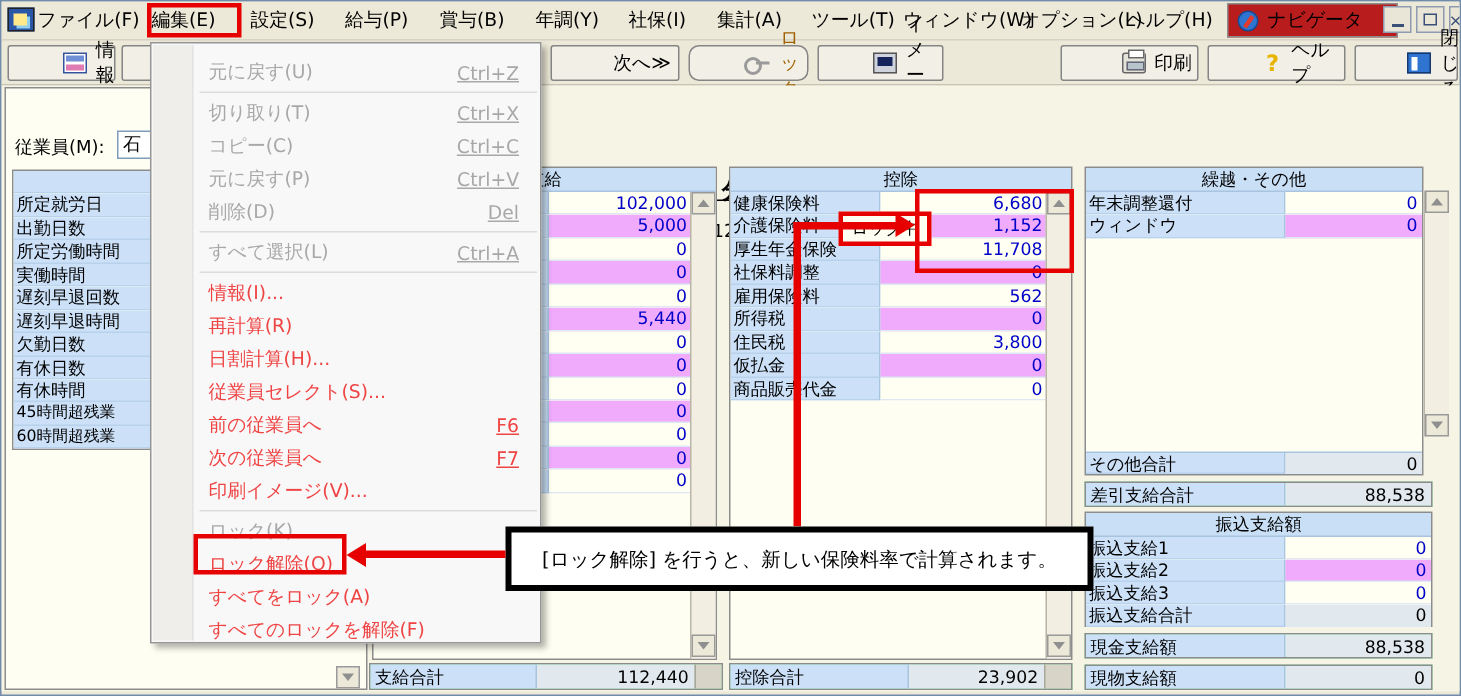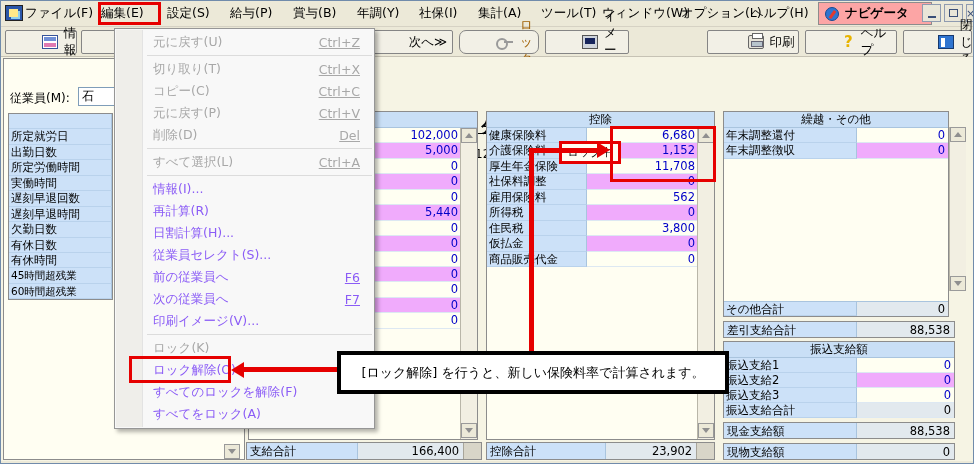--- a/index.html
+++ b/index.html
@@ -7,22 +7,22 @@
   .window{
     position:relative; width:974px; height:464px; overflow:hidden;
     background:#ece9d8; border:1px solid #708bab;
     font-family:"DejaVu Sans","Liberation Sans",sans-serif; color:#000;
   }
   
   .menubar{ position:absolute; left:0; top:0; width:100%; height:26px; background:#ece9d8; border-bottom:1px solid #d6d2c4;}
   .mi{ position:absolute; top:4px; font-size:12.5px; white-space:nowrap; cursor:default;}
   .appicon{ position:absolute; left:4px; top:4px; width:18px; height:16px; background:#2a56a8; border:1px solid #222;}
   .appicon::after{ content:""; position:absolute; left:3px; top:3px; width:9px; height:8px; background:#ffe98a; box-shadow:2px 2px 0 #8fd0f0;}
-  .navbtn{ position:absolute; left:817px; top:1px; width:114px; height:23px; background:#fca5a5; border:1px solid #8c8c8c;
-    display:flex; align-items:center; gap:6px; padding-left:6px; font-size:12.5px;font-weight:bold;}
+  .navbtn{ position:absolute; left:817px; top:1px; width:114px; height:23px; background:#b91c1c; border:1px solid #8c8c8c;
+    display:flex; align-items:center; gap:6px; padding-left:6px; font-size:12.5px;}
   .navicon{ width:14px; height:14px; border-radius:50%; background:#2f74d0; border:1px solid #184a90; position:relative;}
   .navicon::after{ content:""; position:absolute; left:5px; top:2px; width:3px; height:9px; background:#e23a2e; transform:rotate(35deg);}
   .winbtn{ position:absolute; top:3px; width:19px; height:18px; background:#e9e6d8; border:1px solid #8f9bb0;
     display:flex; align-items:center; justify-content:center; font-size:11px; color:#3a4f78;}
   .minbar{ width:8px; height:2px; background:#3a4f78; margin-top:8px;}
   .restoreglyph{ width:9px; height:8px; border:1px solid #3a4f78; position:relative; background:#e9e6d8;}
   .restoreglyph::before{ content:""; position:absolute; left:2px; top:-3px; width:9px; height:8px; border:1px solid #3a4f78; z-index:-1;}
   
   .toolbar{ position:absolute; left:0; top:27px; width:100%; height:29px; background:#ece9d8; border-bottom:1px solid #c6c2b4;}
   .tbtn{ position:absolute; top:2px; height:24px; background:#f2f0e6; border:1px solid #858585; border-radius:2px;
@@ -59,25 +59,25 @@
   .tri-down{ width:0; height:0; border-left:4px solid transparent; border-right:4px solid transparent; border-top:5px solid #8f8f8f;}
   .trow{ position:absolute; height:18px; border:1px solid #8c8c8c; display:flex; font-size:11.5px; line-height:16px; background:#86efac;}
   .trow .lbl{ background:#cce1f8; padding-left:3px; border-right:1px solid #a9c4de; overflow:hidden; white-space:nowrap;}
   .trow .val{ background:#e2e9ee; text-align:right; padding-right:4px;}
   .corner{ width:18px; background:#d8d5c8; border-left:1px solid #a8a59a;}
   .title{ position:absolute; left:366px; top:60px; font-size:15.5px; font-weight:bold; text-decoration:underline; letter-spacing:1px; white-space:nowrap;}
   .paydate{ position:absolute; left:370px; top:89px; font-size:12px; display:flex; gap:16px; white-space:nowrap;}
   .emp{ position:absolute; left:8px; top:88px; font-size:12px; white-space:nowrap;}
   .empbox{ position:absolute; left:76px; top:85px; width:168px; height:19px; background:#fff; border:1px solid #7f9db9; font-size:12px; line-height:17px; padding-left:3px; overflow:hidden;}
   
-  .menu-pop{ position:absolute; left:113px; top:27px; width:261px; height:401px; background:#f8f8f8;
-    border:1px solid #969696; box-shadow:3px 3px 4px rgba(0,0,0,.3); z-index:40; padding-top:2px;}
+  .menu-pop{ position:absolute; left:99px; top:27px; width:261px; height:401px; background:#f8f8f8;
+    border:1px solid #969696; box-shadow:3px 3px 4px rgba(0,0,0,.3); z-index:40; padding-top:8px;}
   .gutter{ position:absolute; left:1px; top:1px; bottom:1px; width:27px; background:#efeeea; border-right:1px solid #e3e3e3;}
   .pmi{ position:relative; height:22px; display:flex; align-items:center; padding-left:38px; padding-right:14px;
-    font-size:12.5px; color:#8b5cf6; white-space:nowrap;}
+    font-size:12.5px; color:#ef4444; white-space:nowrap;}
   .pmi .sc{ margin-left:auto; padding-left:12px;text-decoration:underline;}
   .pmi.dis{ color:#a8a8a8;}
   .psep{ height:1px; background:#dcdcdc; margin:2px 2px 2px 32px;}
   
   .redbox{ position:absolute; border:3px solid #e60000; background:transparent;}
   .redline{ position:absolute; background:#e60000;}
   .arrow-r{ position:absolute; width:0; height:0; border-top:8px solid transparent; border-bottom:8px solid transparent; border-left:13px solid #e60000;}
   .arrow-l{ position:absolute; width:0; height:0; border-top:8px solid transparent; border-bottom:8px solid transparent; border-right:13px solid #e60000;}
   .lockstat{ position:absolute; left:558px; top:84px; width:62px; height:23px; border:3px solid #e60000;
     display:flex; align-items:center; justify-content:center; font-size:11px; z-index:20; background:#fffef2;}
@@ -343,37 +343,37 @@
             <span class="tri-up"></span>
           </div>
         <div class="sbtn" style="left:0;bottom:1px">
             <span class="tri-down"></span>
           </div>
       </div>
     </div>
 
     <div class="trow" style="left:245px;top:385px;width:236px">
       <span class="lbl" style="width:112px">支給合計</span>
-      <span class="val" style="width:106px">166,400</span>
+      <span class="val" style="width:106px">112,440</span>
       <span class="corner"></span>
     </div>
     <div class="trow" style="left:485px;top:385px;width:229px">
       <span class="lbl" style="width:120px">控除合計</span>
       <span class="val" style="width:91px">23,902</span>
       <span class="corner"></span>
     </div>
 
     <div class="pane" style="left:722px;top:54px;width:226px;height:206px">
       <div class="hdr">繰越・その他</div>
       <div class="cellrow">
           <span class="lblcell" style="width:134px">年末調整還付</span>
           <span class="valcell" style="width:92px">0</span>
         </div>
       <div class="cellrow">
-          <span class="lblcell" style="width:134px">年末調整徴収</span>
+          <span class="lblcell" style="width:134px">ウィンドウ</span>
           <span class="valcell alt" style="width:92px">0</span>
         </div>
       <div class="cellrow" style="position:absolute;left:0;bottom:0;width:100%;border-top:1px solid #a9c4de">
         <span class="lblcell" style="width:134px">その他合計</span>
         <span class="valcell" style="width:92px;background:#e2e9ee;color:#000">0</span>
       </div>
     </div>
     <div class="vscroll" style="left:948px;top:70px;height:164px">
       <div class="sbtn" style="left:0;top:0">
           <span class="tri-up"></span>
@@ -471,24 +471,24 @@
         <span>印刷イメージ(V)...</span>
       </div>
     <div class="psep"></div>
     <div class="pmi dis">
         <span>ロック(K)</span>
       </div>
     <div class="pmi">
         <span>ロック解除(O)</span>
       </div>
     <div class="pmi">
+        <span>すべてをロック(A)</span>
+      </div>
+    <div class="pmi">
         <span>すべてのロックを解除(F)</span>
-      </div>
-    <div class="pmi">
-        <span>すべてをロック(A)</span>
       </div>
   </div>
 
   <div class="redbox" style="left:97px;top:1px;width:63px;height:23px;z-index:70"></div>
   <div class="redbox" style="left:609px;top:125px;width:106px;height:56px;z-index:35"></div>
   <div class="redline" style="left:528px;top:147px;width:69px;height:5px;z-index:35"></div>
   <div class="arrow-r" style="left:596px;top:141px;z-index:35"></div>
   <div class="redline" style="left:528px;top:147px;width:5px;height:203px;z-index:35"></div>
   <div class="notebox">[ロック解除] を行うと、新しい保険料率で計算されます。</div>
   <div class="redline" style="left:243px;top:366px;width:93px;height:5px;z-index:63"></div>

